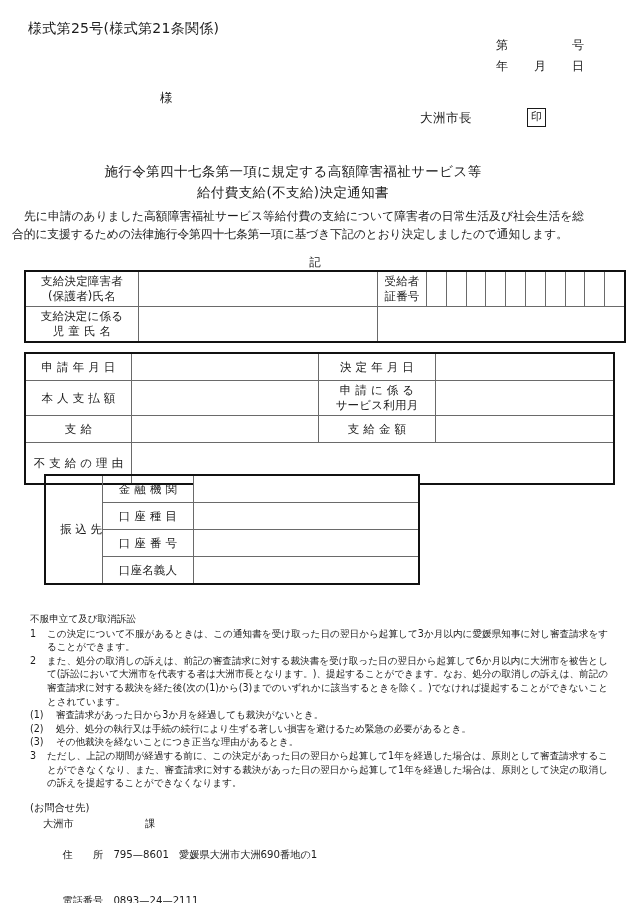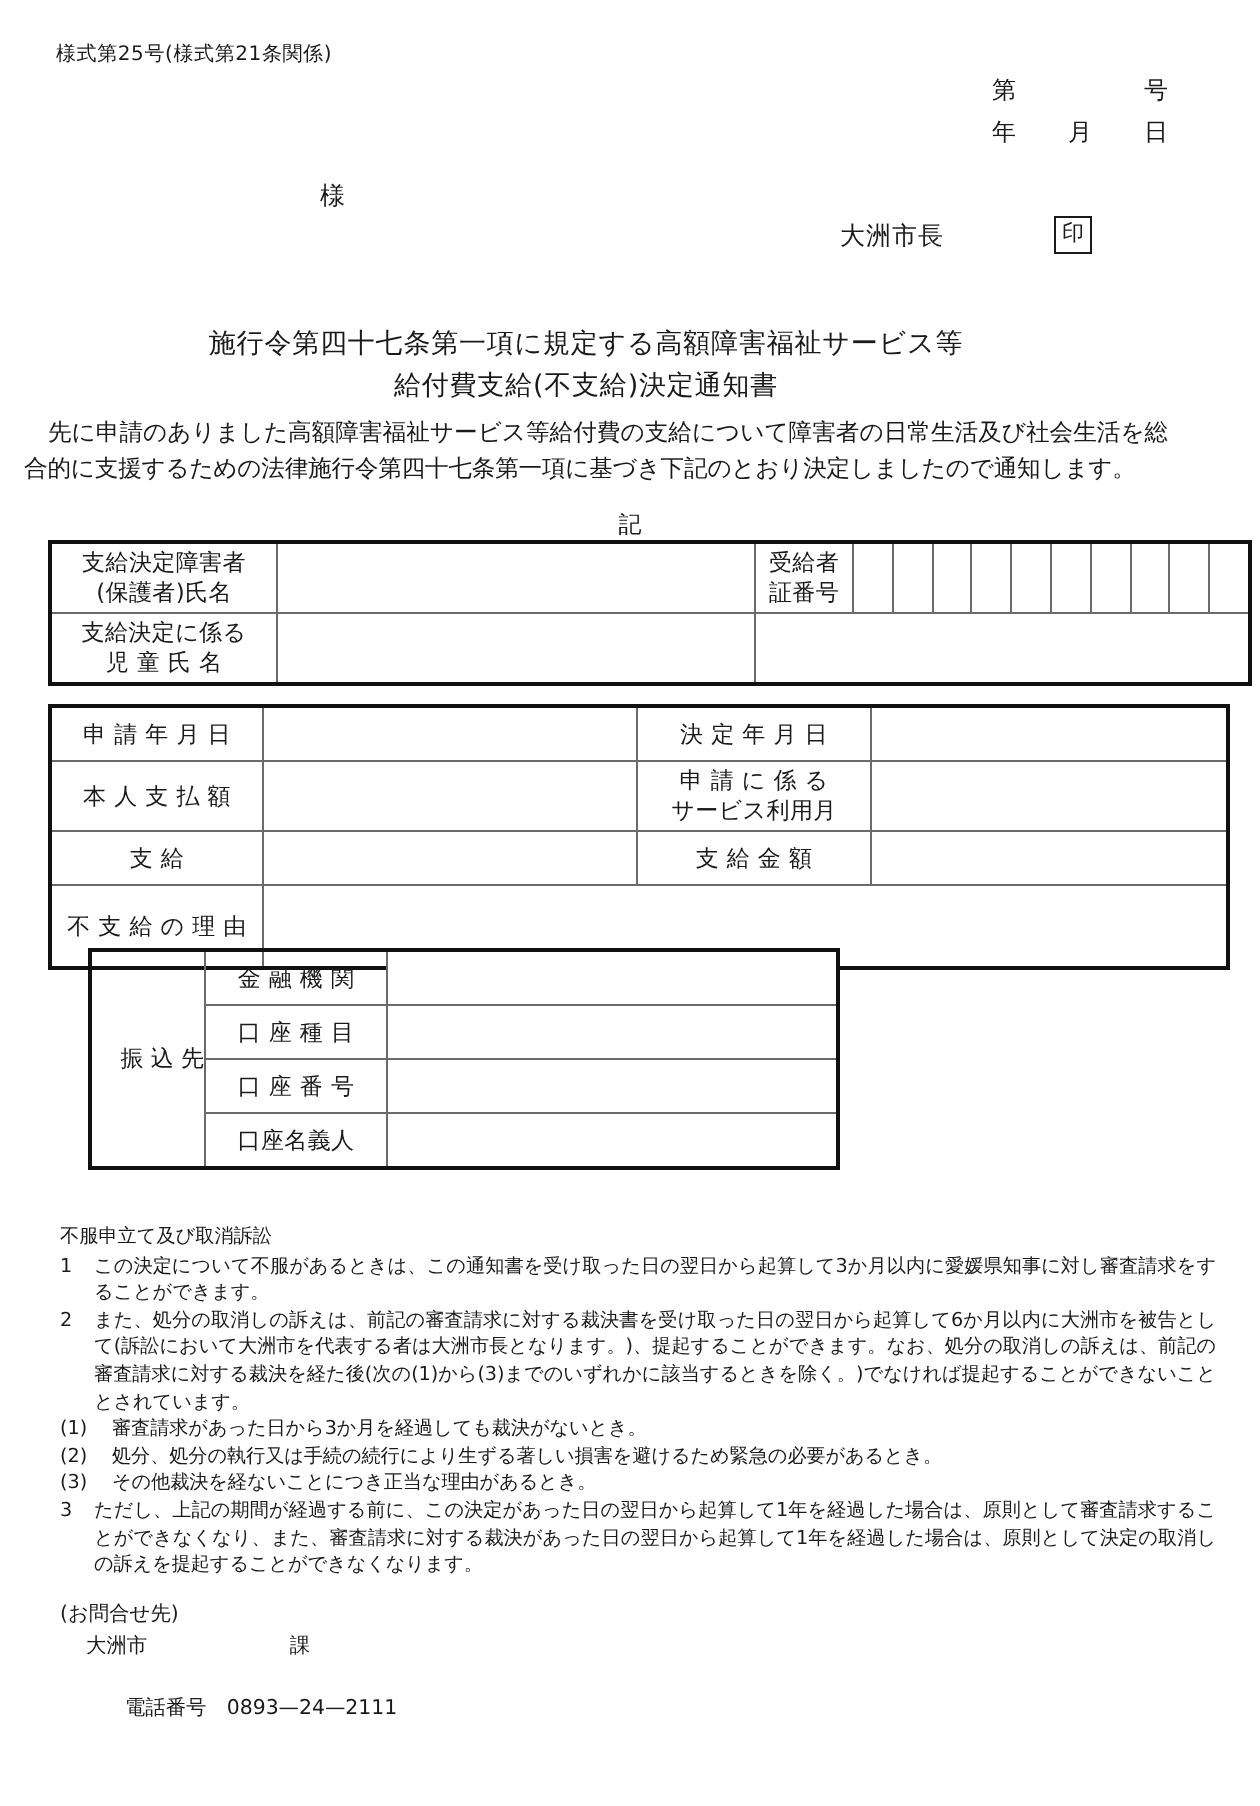--- a/index.html
+++ b/index.html
@@ -22,21 +22,21 @@
     inset: 0;
   }
 
   
   .abs { position: absolute; white-space: pre; }
   .jp  { font-family: "DejaVu Sans", "Liberation Sans", sans-serif; }
 
   
   #form-no {
     left: 28px; top: 20px;
-    font-size: 10px;
+    font-size: 14px;
     letter-spacing: .3px;
   }
   .hdr-right { font-size: 12px; }
   #hdr-dai  { left: 496px; top: 37px; }
   #hdr-gou  { left: 572px; top: 37px; }
   #hdr-nen  { left: 496px; top: 58px; }
   #hdr-getsu{ left: 534px; top: 58px; }
   #hdr-nichi{ left: 572px; top: 58px; }
 
   #addressee-sama { left: 160px; top: 90px; font-size: 12.5px; }
@@ -314,17 +314,20 @@
     <div class="item">
       <span class="num">3</span>
       <span class="txt">ただし、上記の期間が経過する前に、この決定があった日の翌日から起算して1年を経過した場合は、原則として審査請求することができなくなり、また、審査請求に対する裁決があった日の翌日から起算して1年を経過した場合は、原則として決定の取消しの訴えを提起することができなくなります。</span>
     </div>
   </div>
 
   <div class="jp" id="contact">
     <div class="c-head">(お問合せ先)</div>
     <div class="c-row">大洲市　　　　　　　課</div>
     <div class="c-row">
+      <span>住　　所</span><span>　</span><span>795—8601　愛媛県大洲市大洲690番地の1</span>
+    </div>
+    <div class="c-row">
       <span>電話番号</span><span>　</span><span>0893—24—2111</span>
     </div>
   </div>
 
 </div>
 
 </body></html>

